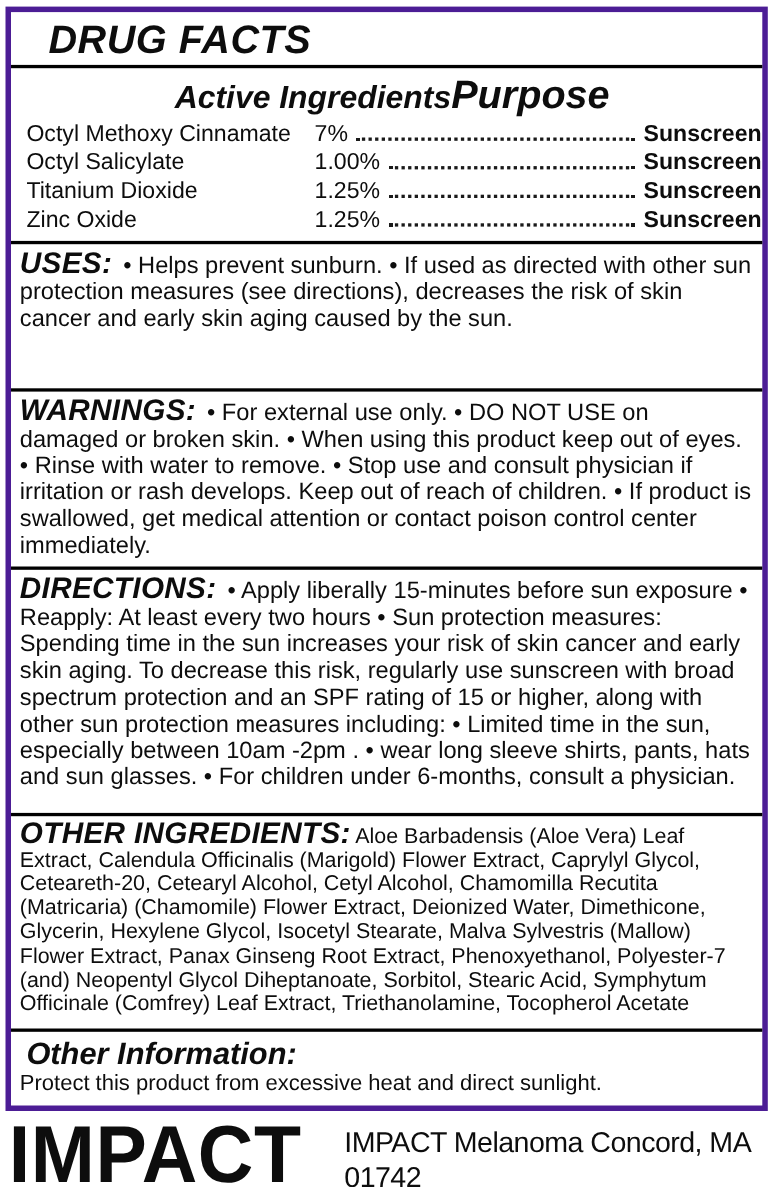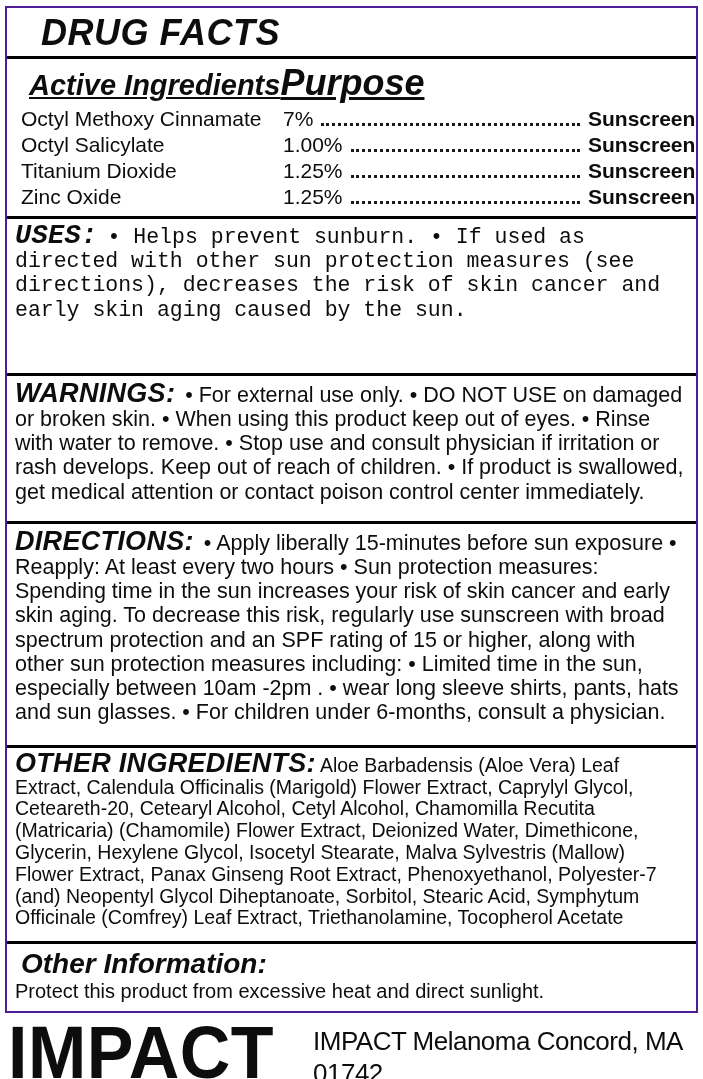--- a/index.html
+++ b/index.html
@@ -1,45 +1,45 @@
 <!DOCTYPE html>
 <html><head>
 <meta charset="utf-8">
 <style>
   * { box-sizing: border-box; margin: 0; padding: 0; }
   html, body { width: 703px; background: #fff; }
   body { font-family: "Liberation Sans", sans-serif; color: #0d0d0d; }
 
   .label {
     margin: 6px 5px 0 5px;
-    border: 2px solid #4c1d95;
+    border: 5px solid #4c1d95;
     background: #fff;
   }
   .sec { border-top: 3px solid #000; padding: 2px 8px 4px 8px; }
   .sec:first-child { border-top: none; }
 
   
   .title-sec { padding: 4px 8px 2px 34px; }
   .drug-title { font-size: 36px; font-weight: bold; font-style: italic; letter-spacing: 0.5px; }
 
   
   .active-sec { padding-bottom: 6px; }
-  .active-head { display: flex; justify-content: flex-start; align-items: baseline; padding: 1px 2px 2px 14px; text-decoration: underline; }
+  .active-head { display: flex; justify-content: center; align-items: baseline; padding: 1px 2px 2px 14px; }
   .active-head .ai { font-size: 29px; font-weight: bold; font-style: italic; }
   .active-head .purpose { font-size: 36px; font-weight: bold; font-style: italic; padding-right: 2px; }
   .ing-row { display: flex; align-items: baseline; font-size: 21px; line-height: 26px; padding-left: 6px; justify-content: flex-end; }
   .ing-name { width: 262px; flex: none; }
   .ing-pct { flex: none; }
   .ing-dots { flex: 1; border-bottom: 3px dotted #1a1a1a; margin: 0 8px 5px 8px; }
   .ing-purpose { flex: none; width: 100px; font-weight: bold; }
 
   
   .body-sec { font-size: 21.5px; line-height: 24.2px; padding: 5px 8px 7px 8px; }
   .sec-head { font-size: 27px; font-weight: bold; font-style: italic; margin-right: 10px; letter-spacing: 0.3px; }
-  .uses-sec    { min-height: 84px; font-family: Liberation Mono, monospace; }
+  .uses-sec    { min-height: 84px; }
   .warn-sec    { min-height: 148px; margin-top: 44px; }
   .dir-sec     { min-height: 224px; }
   .oi-sec      { min-height: 196px; font-size: 19.5px; line-height: 21.8px; }
   .oi-sec .sec-head { margin-right: 4px; }
 
   
   .otherinfo-sec { padding: 4px 8px 8px 8px; }
   .otherinfo-sec .oi-head { display: block; font-size: 28px; font-weight: bold; font-style: italic; padding-left: 6px; }
   .otherinfo-sec .oi-body { font-size: 20px; line-height: 23px; }
 

